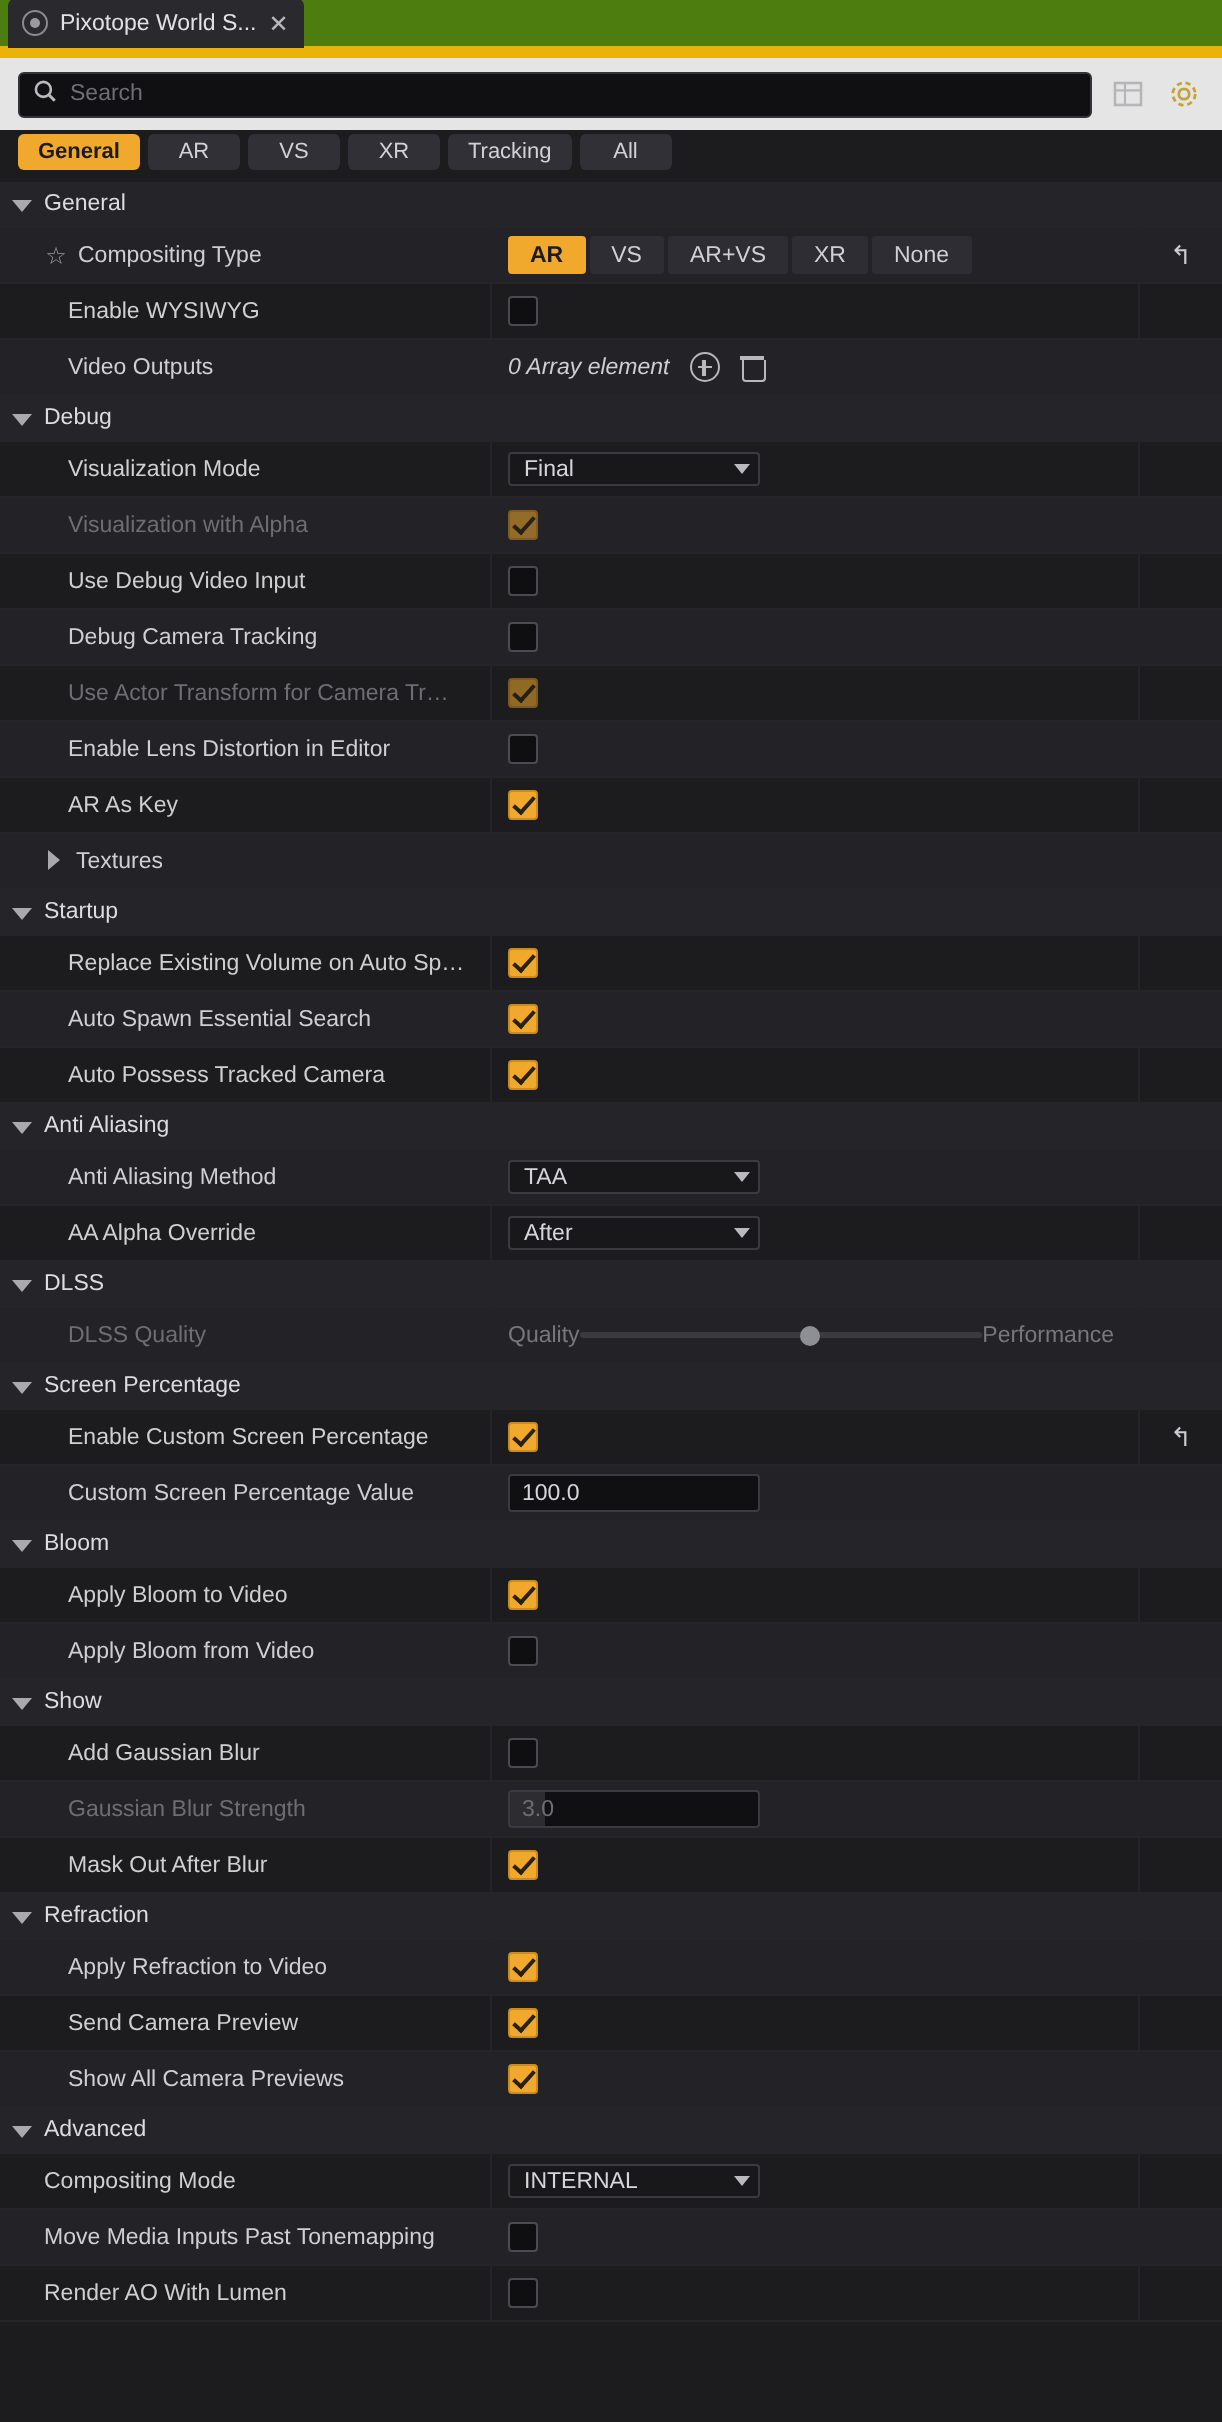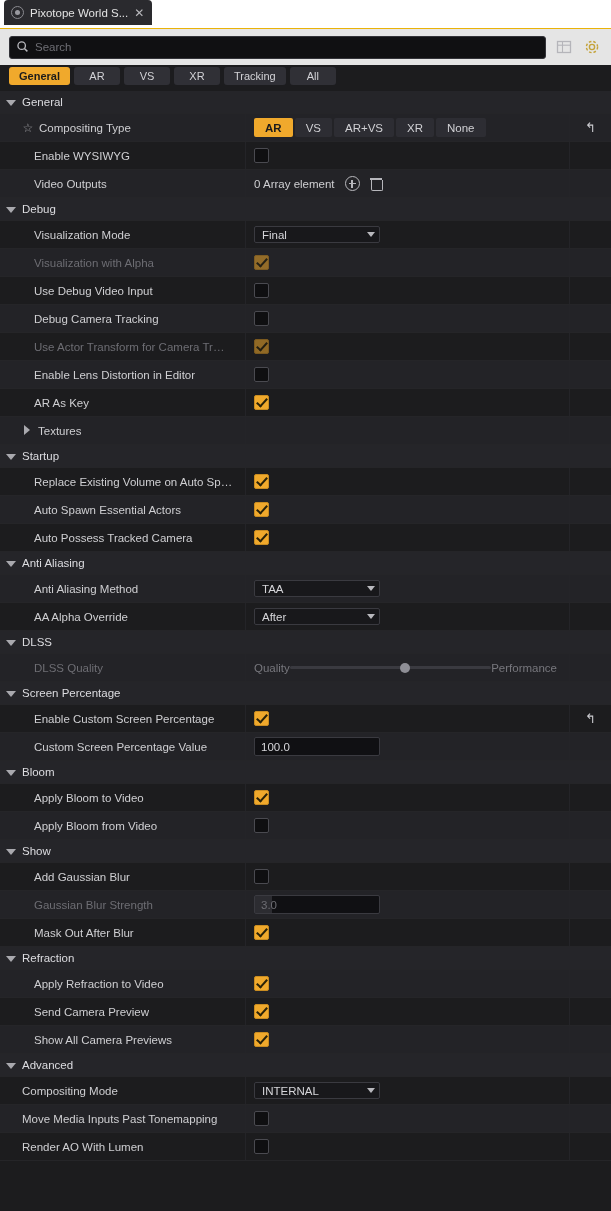--- a/index.html
+++ b/index.html
@@ -7,25 +7,25 @@
     width: 611px; height: 1211px;
     background: #1c1c1e;
     font-family: "Liberation Sans", sans-serif;
     font-size: 11.5px;
     color: #d7d7d7;
     overflow: hidden;
   }
   
   .tabbar {
     height: 29px;
-    background: #ffffff;
-    display: flex;
-    align-items: flex-start;
+    background: #4d7c0f;
+    display: flex;
+    align-items: center;
     padding-left: 4px;
-    border-bottom: 1px solid #eab308;
+    border-bottom: 6px solid #eab308;
   }
   .tab {
     height: 25px;
     background: #2a2a2e;
     border-top-left-radius: 4px;
     border-top-right-radius: 4px;
     display: flex;
     align-items: center;
     padding: 0 8px 0 7px;
     gap: 6px;
@@ -251,21 +251,21 @@
     padding: 0 11px;
     background: #2d2d33;
     color: #d0d0d4;
     font-size: 11.5px;
     display: flex; align-items: center; justify-content: center;
     border-radius: 2px;
     cursor: pointer;
   }
   .seg .sg.active { background: #f0a92c; color: #1b1b1b; font-weight: bold; }
   
-  .arr-row { display: flex; align-items: center; gap: 10px; }
+  .arr-row { display: flex; align-items: center; gap: 10px; font-style: italic; }
   .arr-txt { color: #cfcfd2; }
   .circ-plus {
     width: 15px; height: 15px;
     border-radius: 50%;
     border: 1.6px solid #b7b7bc;
     position: relative;
   }
   .circ-plus::before, .circ-plus::after {
     content: ""; position: absolute; background: #b7b7bc;
   }
@@ -513,21 +513,21 @@
     <div class="cell-name indent3">
         <span class="lbl">Replace Existing Volume on Auto Sp…</span>
       </div>
     <div class="cell-val">
         <span class="cb on"></span>
       </div>
     <div class="cell-end"></div>
   </div>
   <div class="row alt">
     <div class="cell-name indent3">
-        <span class="lbl">Auto Spawn Essential Actors</span>
+        <span class="lbl">Auto Spawn Essential Search</span>
       </div>
     <div class="cell-val">
         <span class="cb on"></span>
       </div>
     <div class="cell-end"></div>
   </div>
   <div class="row">
     <div class="cell-name indent3">
         <span class="lbl">Auto Possess Tracked Camera</span>
       </div>

